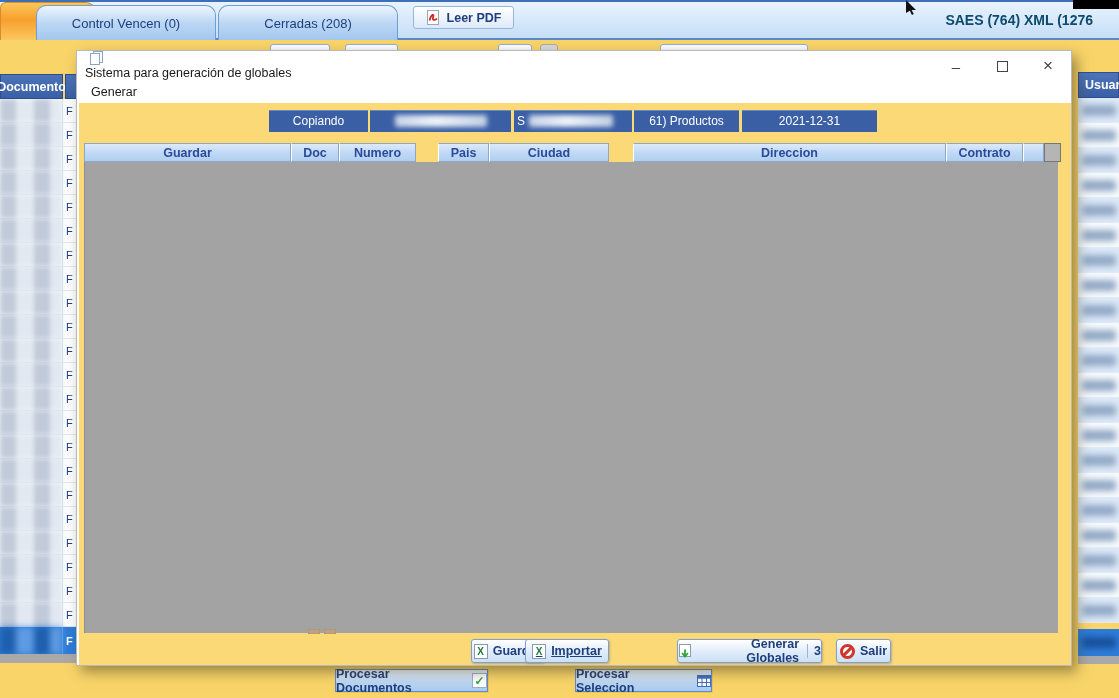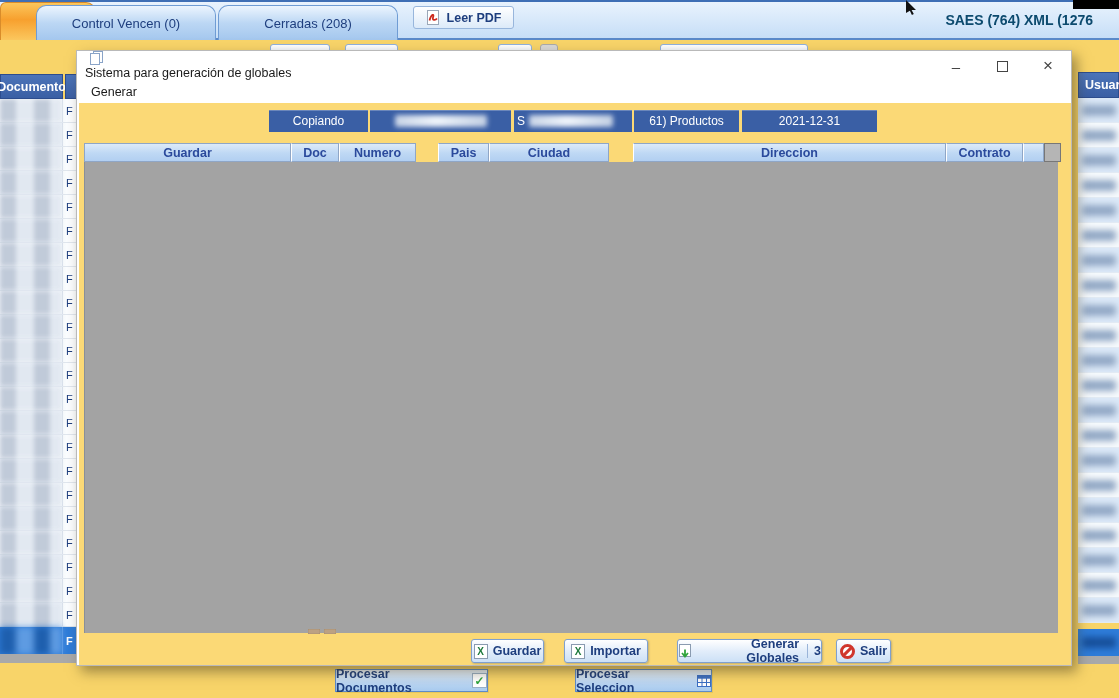--- a/index.html
+++ b/index.html
@@ -127,21 +127,21 @@
   .mark1{left:229px;top:526px;}
   .mark2{left:245px;top:526px;}
 
   
   .fbtn{position:absolute;top:536px;height:24px;box-sizing:border-box;
     background:linear-gradient(#FFFFFF,#E2EDFA 50%,#CCE0F6);
     border:1px solid #7FA0CF;border-radius:3px;display:flex;align-items:center;justify-content:center;
     gap:5px;color:#1E3E7E;font-weight:bold;font-size:12.5px;
     box-shadow:1px 1px 2px rgba(110,110,110,.4);}
   .b-guardar{left:392px;width:73px;}
-  .b-importar{left:485px;width:84px;}
+  .b-importar{left:446px;width:84px;text-decoration:underline;}
   .b-generar{left:598px;width:145px;}
   .b-salir{left:757px;width:55px;}
   .count{border-left:1px solid #9AB4D8;padding-left:6px;margin-left:3px;font-weight:bold;color:#1E3E7E;}
 
   
   .excel-icon{width:14px;height:15px;box-sizing:border-box;background:#FFF;border:1px solid #8A9BB0;
     display:inline-flex;align-items:center;justify-content:center;flex:none;}
   .excel-icon::before{content:"X";color:#1E7A3C;font-weight:bold;font-size:10px;}
   .check-icon{width:15px;height:15px;box-sizing:border-box;background:#FFF;border:1px solid #9AB0C8;
     display:inline-flex;align-items:center;justify-content:center;flex:none;}

